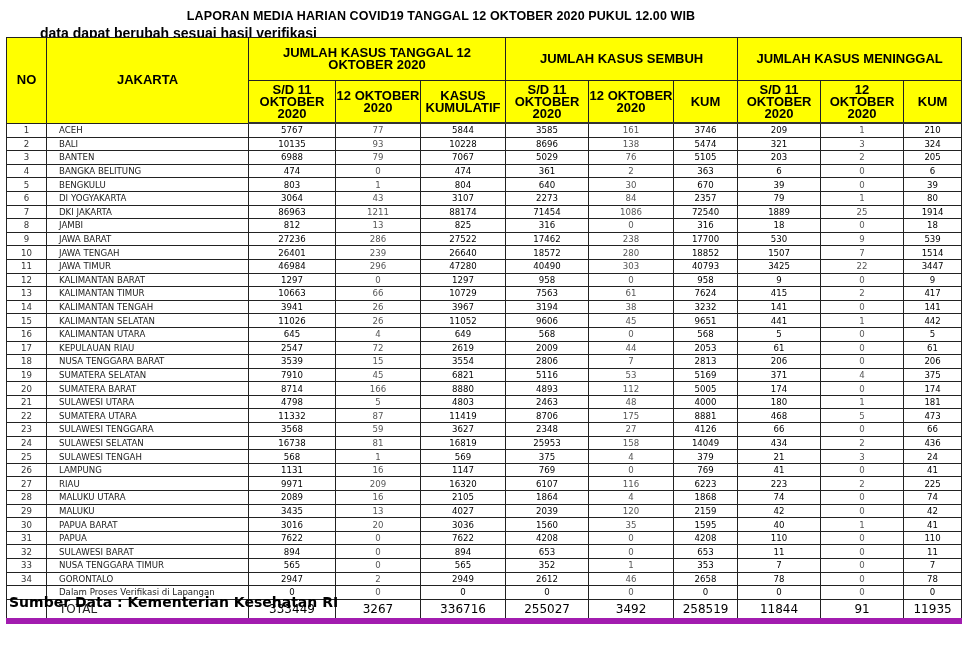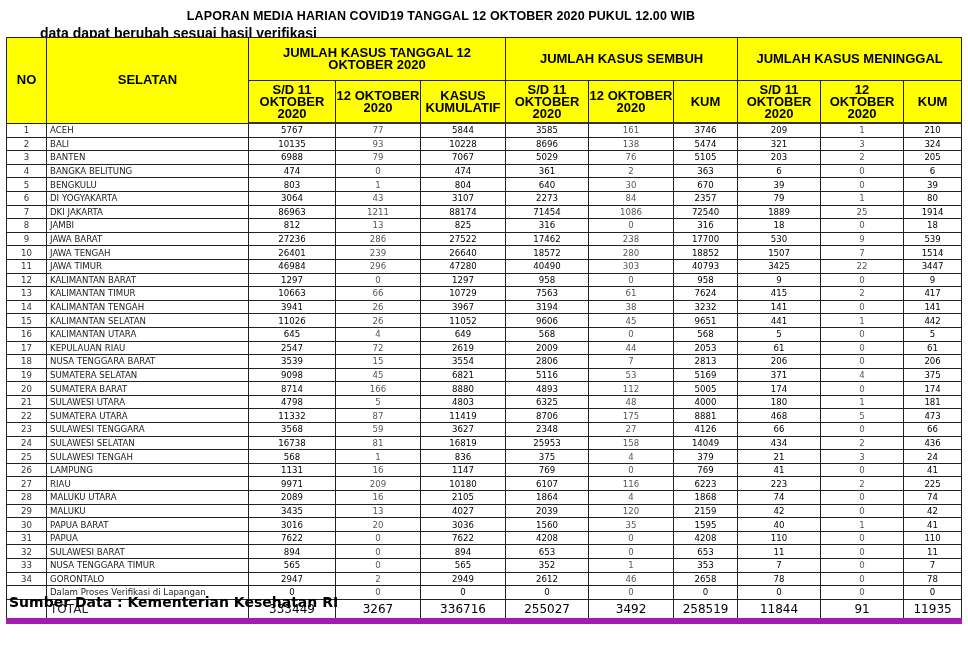--- a/index.html
+++ b/index.html
@@ -8,21 +8,21 @@
   .title span { position:relative; left:27px; }
   .note { position:absolute; left:40px; top:25px; font-size:14px; font-weight:bold; }
   table { position:absolute; left:6px; top:37px; border-collapse:collapse; table-layout:fixed; width:955px; }
   th, td { border:1px solid #222; padding:0; overflow:hidden; white-space:nowrap; }
   th { background:#ffff00; font-weight:bold; font-size:13px; text-align:center; line-height:12px; white-space:normal; }
   thead tr.h1 th { height:42px; }
   thead tr.h2 th { height:41px; }
   thead tr.h2 th { border-bottom:2px solid #333; }
   tbody td { height:12.6px; font-size:10px; line-height:12px; text-align:center; font-family:"DejaVu Sans", sans-serif; font-size:8.6px; }
   tbody td.no { color:#333; }
-  tbody td.prov { text-align:left; padding-left:3px; color:#222; }
+  tbody td.prov { text-align:left; padding-left:12px; color:#222; }
   tbody td.light { color:#555; }
   tbody td.total { height:18px; font-size:12px; }
   tbody tr.total-row td { border-bottom:6px solid #a21caf; }
   .source { position:absolute; left:9px; top:594px; font-size:14px; font-weight:bold; font-family:"DejaVu Sans", sans-serif; }
 </style>
 </head>
 <body>
 
 <div class="title"><span>LAPORAN MEDIA HARIAN COVID19 TANGGAL 12 OKTOBER 2020 PUKUL 12.00 WIB</span></div>
 <div class="note">data dapat berubah sesuai hasil verifikasi</div>
@@ -37,21 +37,21 @@
     <col style="width:83px">
       <col style="width:85px">
       <col style="width:64px">
       <col style="width:83px">
       <col style="width:83px">
       <col style="width:58px">
   </colgroup>
   <thead>
     <tr class="h1">
       <th rowspan="2">NO</th>
-      <th rowspan="2">SELATAN</th>
+      <th rowspan="2">JAKARTA</th>
       <th colspan="3">JUMLAH KASUS TANGGAL 12 OKTOBER 2020</th>
       <th colspan="3">JUMLAH KASUS SEMBUH</th>
       <th colspan="3">JUMLAH KASUS MENINGGAL</th>
     </tr>
     <tr class="h2">
       <th>S/D 11 OKTOBER 2020</th>
       <th>12 OKTOBER 2020</th>
       <th>KASUS KUMULATIF</th>
       <th>S/D 11 OKTOBER 2020</th>
       <th>12 OKTOBER 2020</th>
@@ -292,21 +292,21 @@
         <td>2806</td>
         <td class="light">7</td>
         <td>2813</td>
         <td>206</td>
         <td class="light">0</td>
         <td>206</td>
       </tr>
       <tr>
         <td class="no">19</td>
         <td class="prov">SUMATERA SELATAN</td>
-        <td>9098</td>
+        <td>7910</td>
         <td class="light">45</td>
         <td>6821</td>
         <td>5116</td>
         <td class="light">53</td>
         <td>5169</td>
         <td>371</td>
         <td class="light">4</td>
         <td>375</td>
       </tr>
       <tr>
@@ -321,21 +321,21 @@
         <td>174</td>
         <td class="light">0</td>
         <td>174</td>
       </tr>
       <tr>
         <td class="no">21</td>
         <td class="prov">SULAWESI UTARA</td>
         <td>4798</td>
         <td class="light">5</td>
         <td>4803</td>
-        <td>6325</td>
+        <td>2463</td>
         <td class="light">48</td>
         <td>4000</td>
         <td>180</td>
         <td class="light">1</td>
         <td>181</td>
       </tr>
       <tr>
         <td class="no">22</td>
         <td class="prov">SUMATERA UTARA</td>
         <td>11332</td>
@@ -372,21 +372,21 @@
         <td>14049</td>
         <td>434</td>
         <td class="light">2</td>
         <td>436</td>
       </tr>
       <tr>
         <td class="no">25</td>
         <td class="prov">SULAWESI TENGAH</td>
         <td>568</td>
         <td class="light">1</td>
-        <td>836</td>
+        <td>569</td>
         <td>375</td>
         <td class="light">4</td>
         <td>379</td>
         <td>21</td>
         <td class="light">3</td>
         <td>24</td>
       </tr>
       <tr>
         <td class="no">26</td>
         <td class="prov">LAMPUNG</td>
@@ -398,21 +398,21 @@
         <td>769</td>
         <td>41</td>
         <td class="light">0</td>
         <td>41</td>
       </tr>
       <tr>
         <td class="no">27</td>
         <td class="prov">RIAU</td>
         <td>9971</td>
         <td class="light">209</td>
-        <td>10180</td>
+        <td>16320</td>
         <td>6107</td>
         <td class="light">116</td>
         <td>6223</td>
         <td>223</td>
         <td class="light">2</td>
         <td>225</td>
       </tr>
       <tr>
         <td class="no">28</td>
         <td class="prov">MALUKU UTARA</td>

